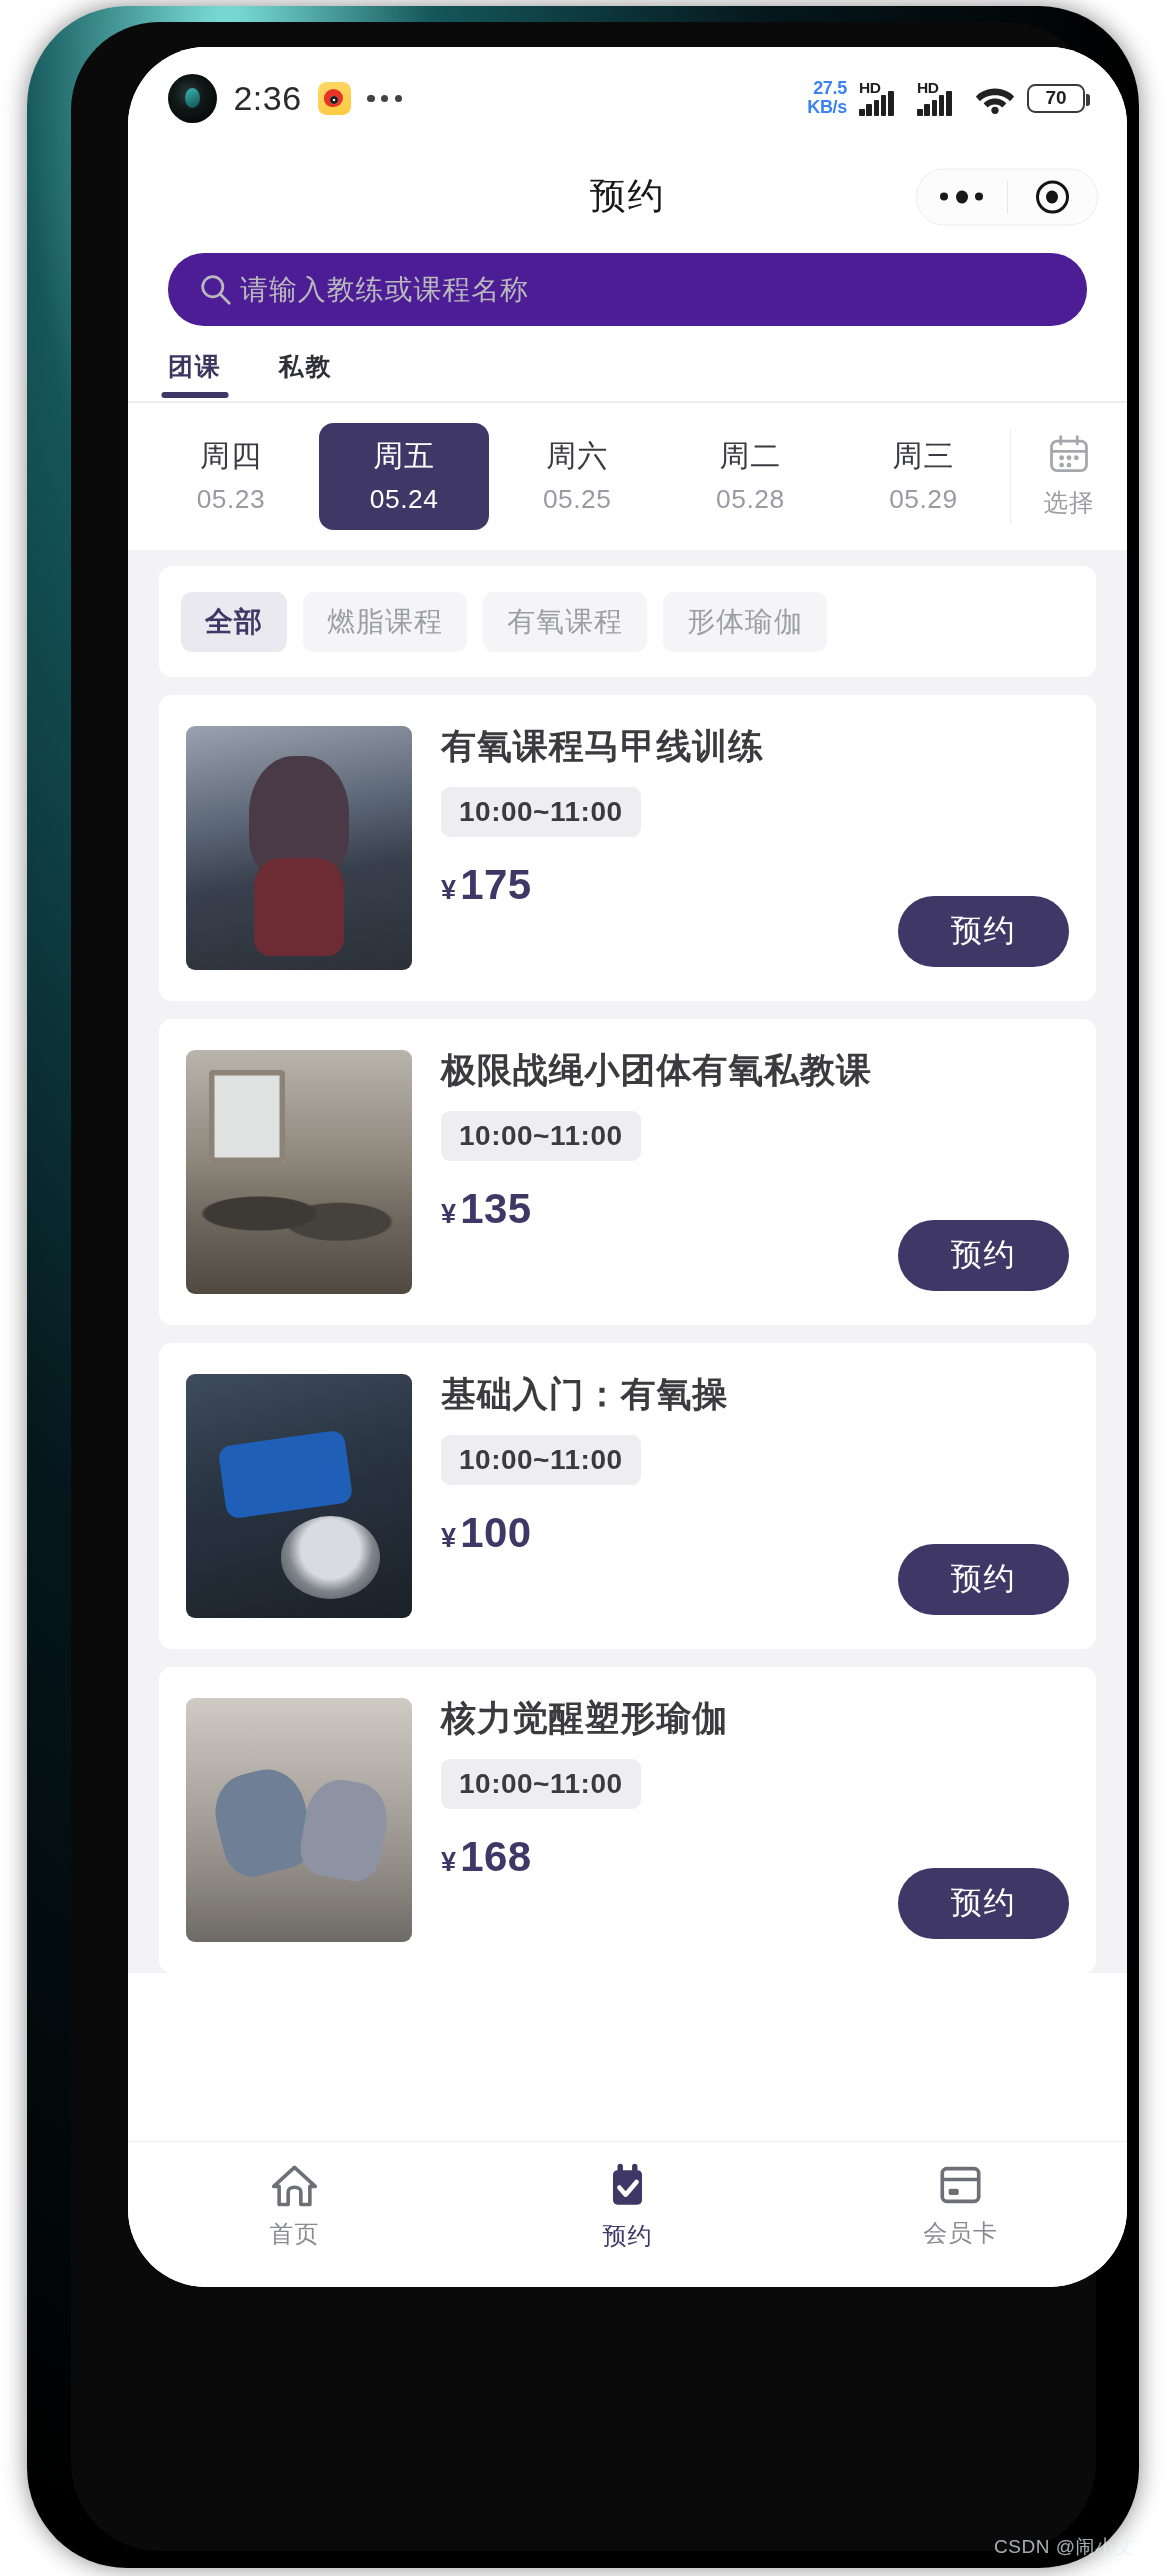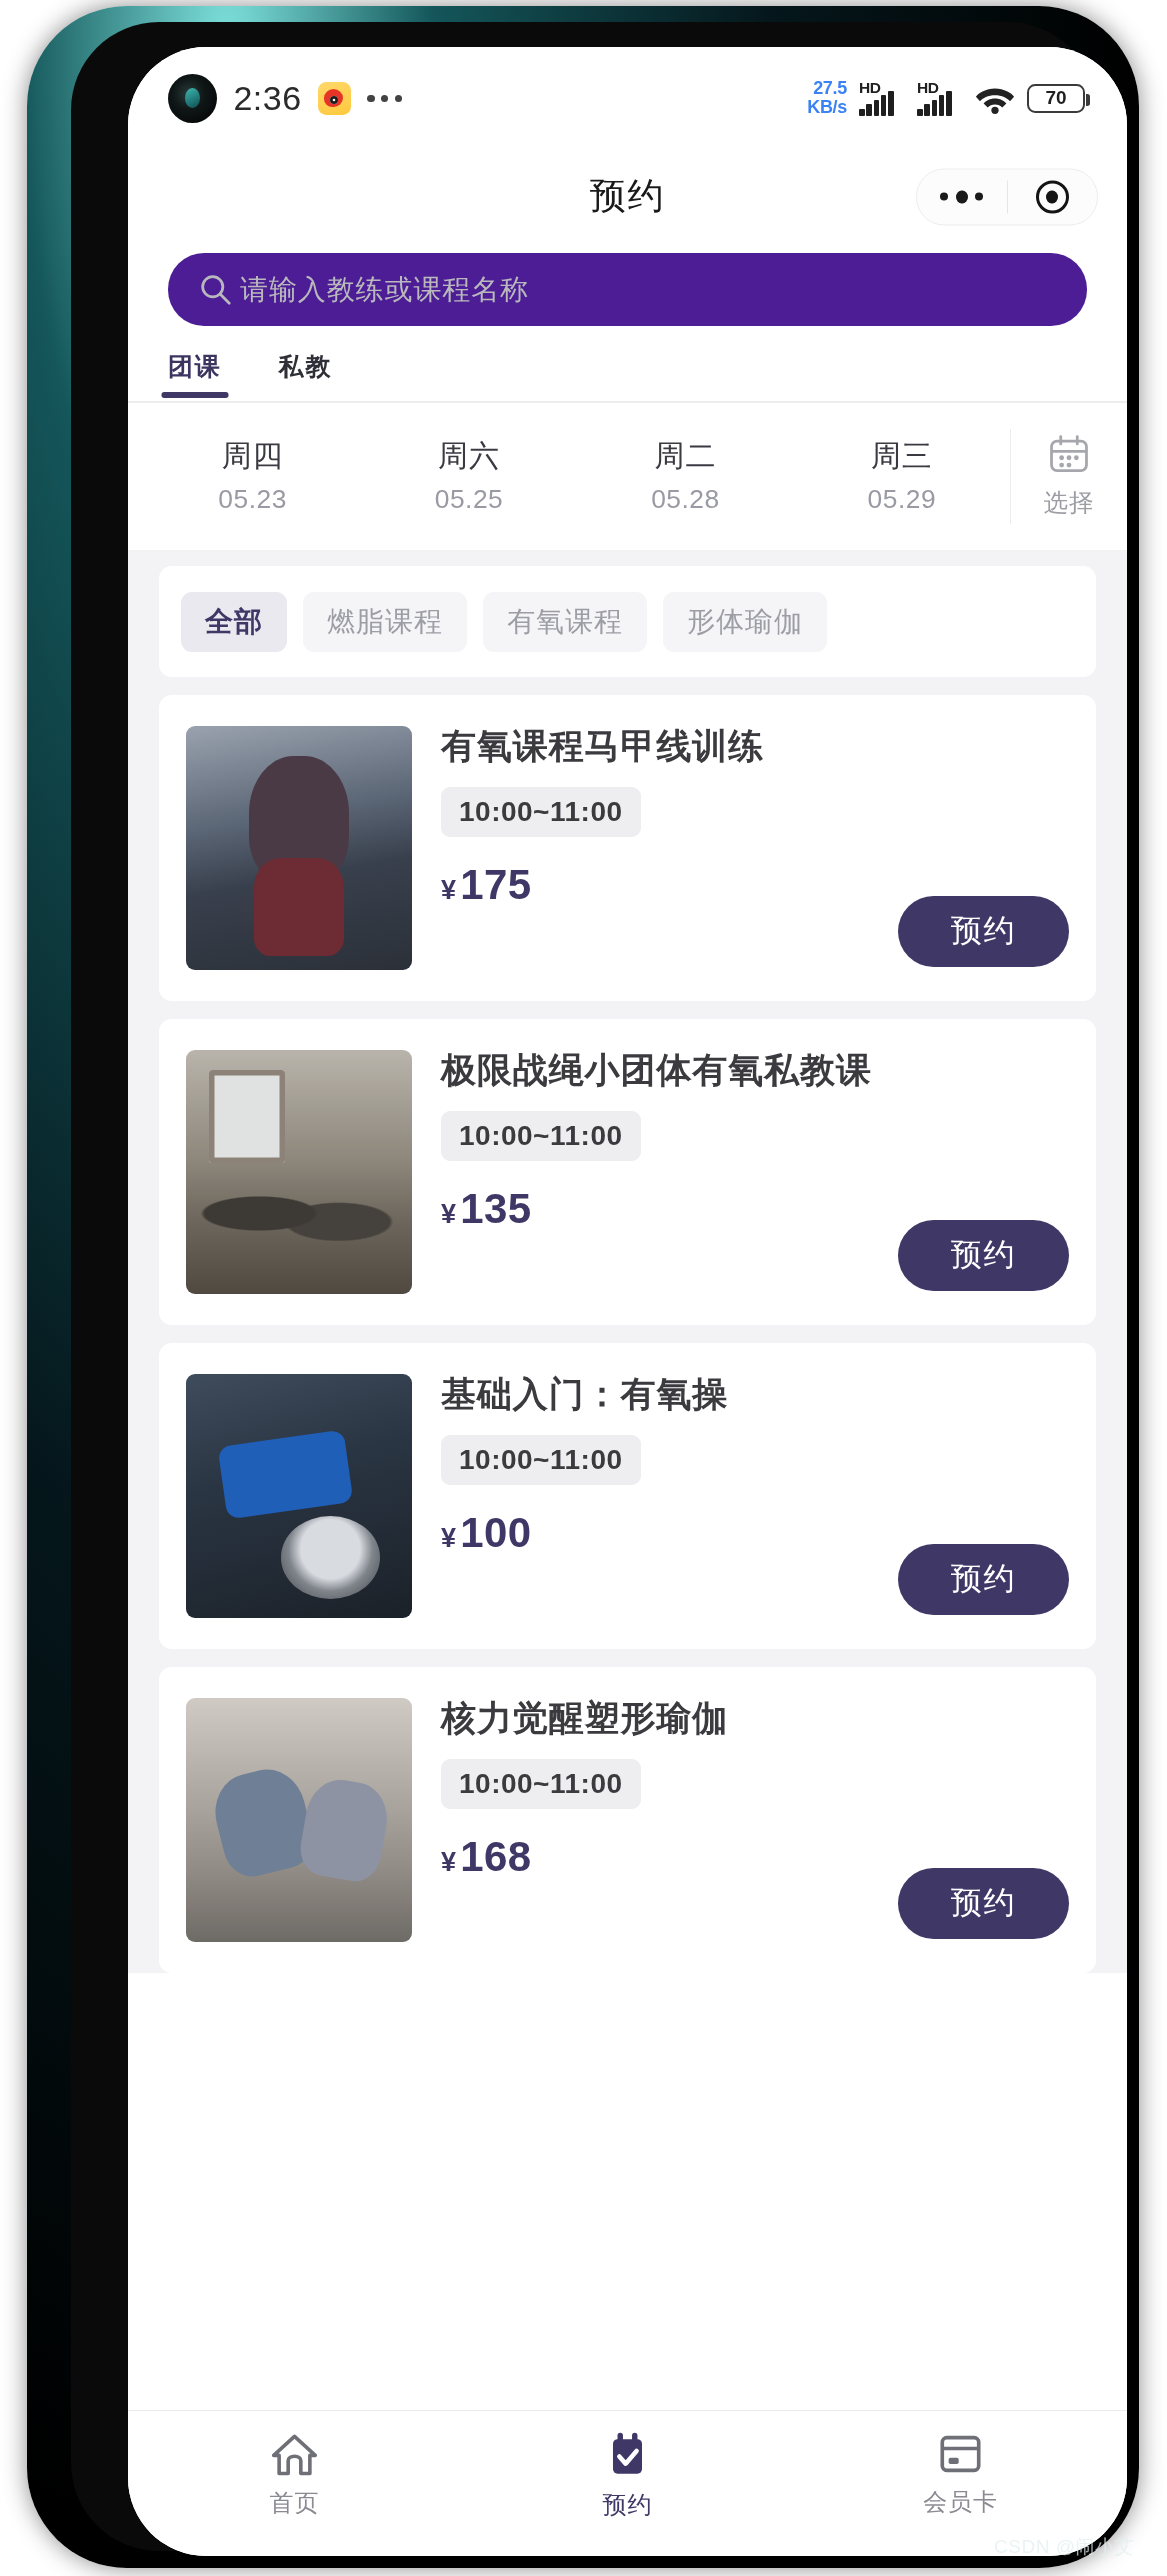--- a/index.html
+++ b/index.html
@@ -29,21 +29,21 @@
   .phone-inner {
     position: absolute;
     left: 44px; top: 16.4px;
     width: 1025px; height: 2529px;
     border-radius: 88px;
     background: #0a0a0a;
   }
   .screen {
     position: absolute;
     left: 57px; top: 25.5px;
-    width: 999px; height: 2509px;
+    width: 999px; height: 2240px;
     border-radius: 78px;
     background: #ffffff;
     overflow: hidden;
   }
   .watermark {
     position: absolute;
     right: 33px; bottom: 16.4px;
     font-size: 19px;
     color: rgba(225,238,238,.72);
     letter-spacing: 0.5px;
@@ -338,20 +338,24 @@
           <div class="tab">私教</div>
         </div>
         <div class="tabs-underline"></div>
 
         <div class="datestrip">
           <div class="date-list">
             <div class="date-item">
               <div class="dow">周四</div>
               <div class="dnum">05.23</div>
             </div>
+            <div class="date-item selected">
+              <div class="dow">周五</div>
+              <div class="dnum">05.24</div>
+            </div>
             <div class="date-item">
               <div class="dow">周六</div>
               <div class="dnum">05.25</div>
             </div>
             <div class="date-item">
               <div class="dow">周二</div>
               <div class="dnum">05.28</div>
             </div>
             <div class="date-item">
               <div class="dow">周三</div>

